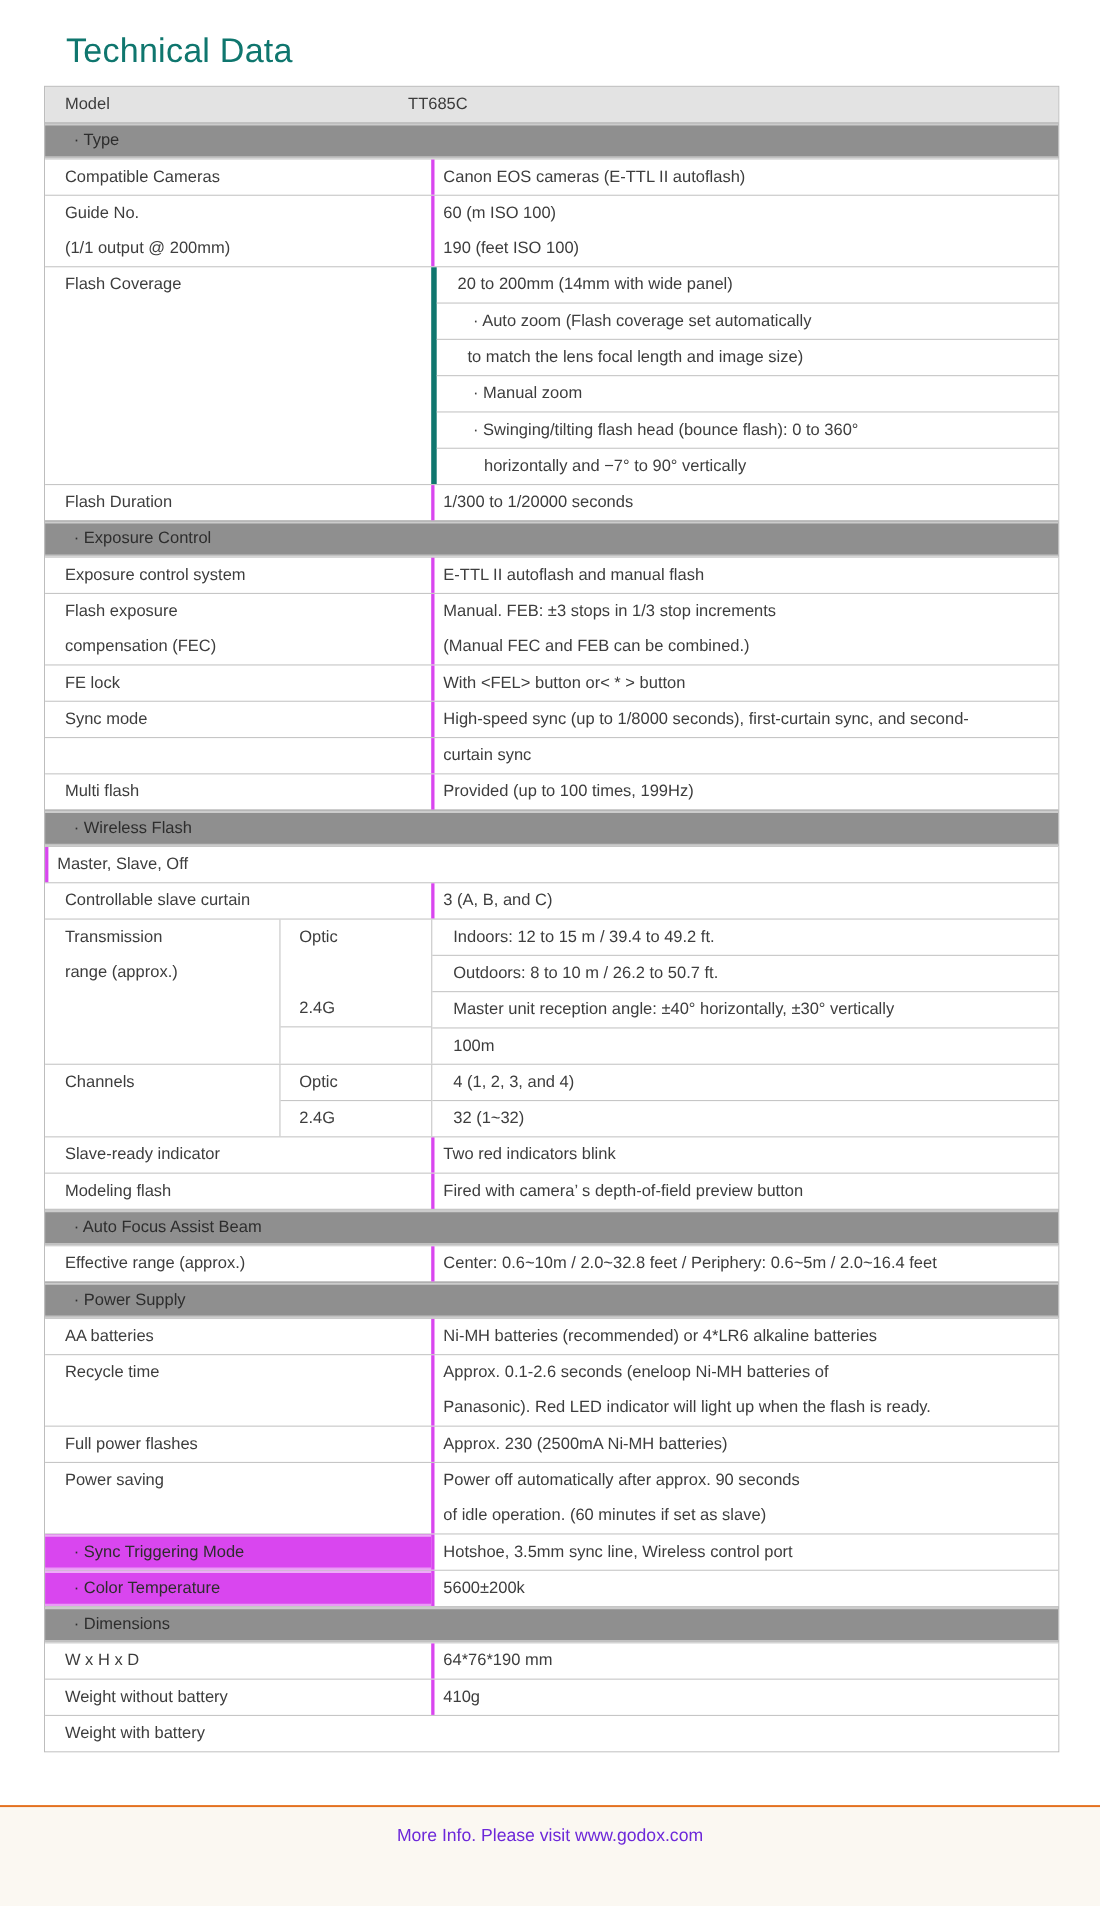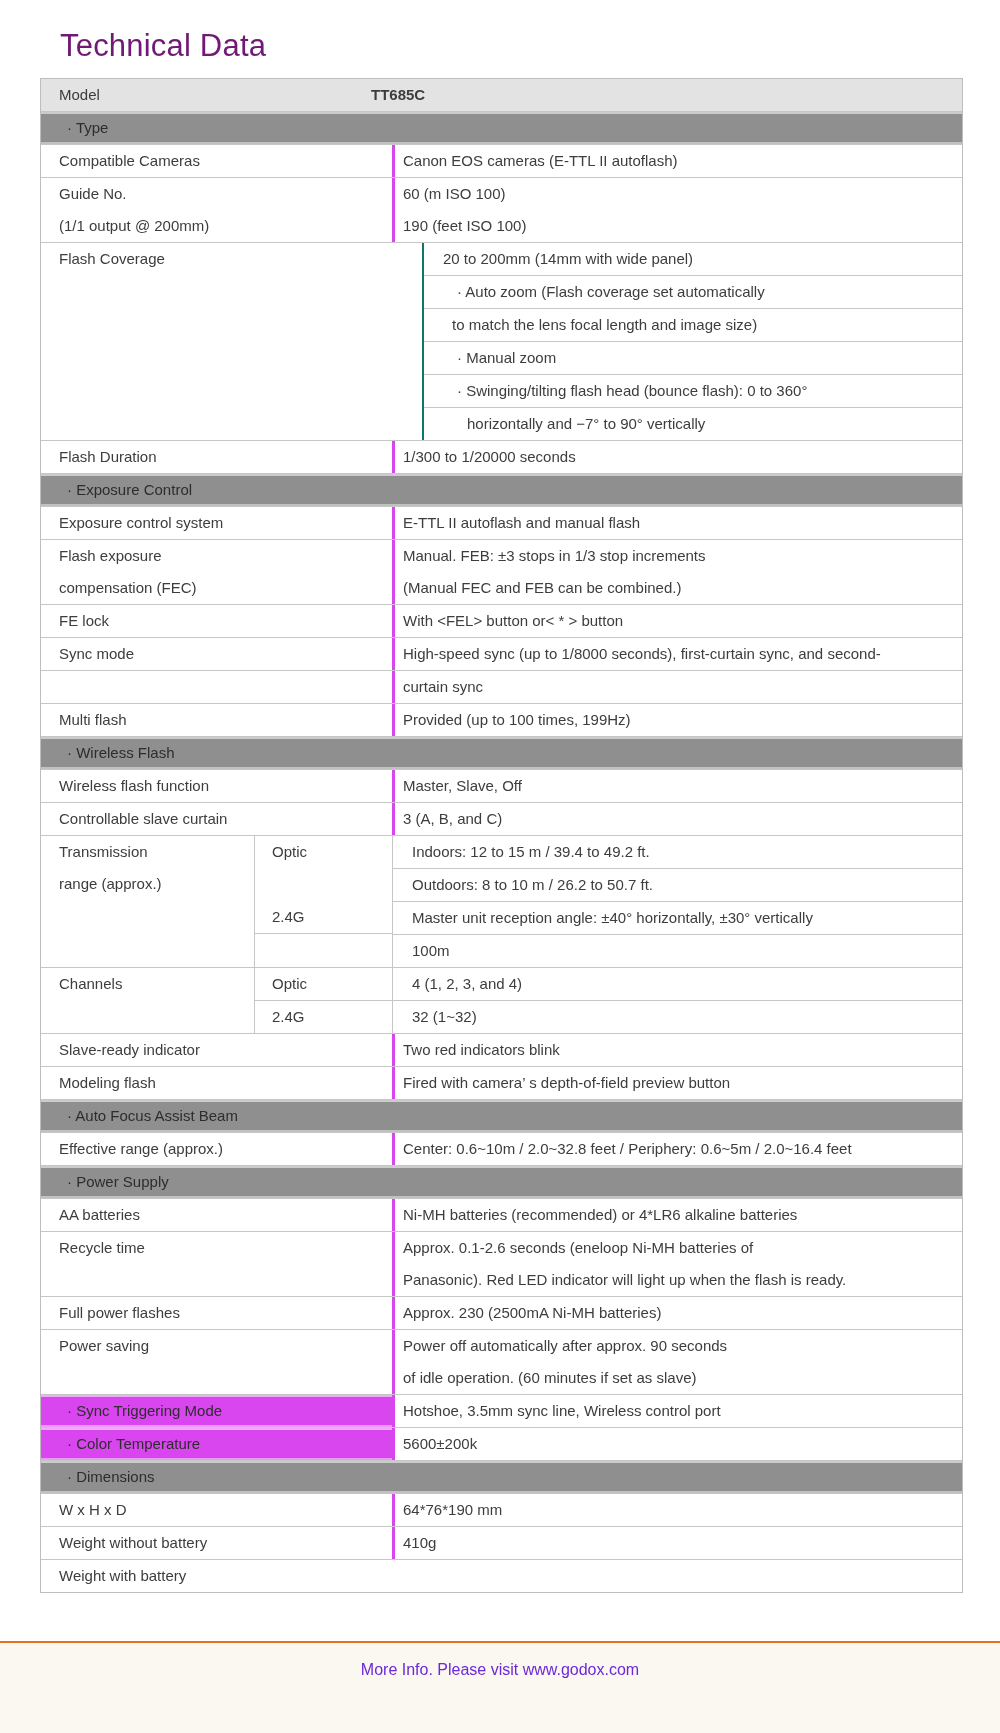--- a/index.html
+++ b/index.html
@@ -4,36 +4,36 @@
 <style>
   * { margin:0; padding:0; box-sizing:border-box; }
   html,body { width:1000px; }
   body {
     width:1000px; height:1733px; background:#ffffff; position:relative;
     font-family:"Liberation Sans", sans-serif; color:#3d3d3d;
     -webkit-font-smoothing:antialiased;
   }
   .page-title {
     position:absolute; left:60px; top:28px;
-    font-size:31px; font-weight:400; color:#701a75; letter-spacing:.2px;
+    font-size:31px; font-weight:400; color:#0f766e; letter-spacing:.2px;
   }
   .spec-table {
     position:absolute; left:40px; top:78px; width:923px;
     border:1px solid #bdbdbd; font-size:15px; background:#fff;
   }
   .row { display:flex; border-top:1px solid #c6c6c6; background:#fff; width:100%; }
   .row:first-child { border-top:none; }
   .ln { line-height:32px; white-space:nowrap; }
   
   .c1 { width:351px; padding-left:18px; flex:0 0 auto; }
   .c3 { flex:1 1 auto; border-left:3px solid #d946ef; padding-left:8px; min-width:0; }
   
   .row.header { background:#e3e3e3; color:#3c3c3c; }
   .row.header .c1h { width:330px; padding-left:18px; }
-  .row.header .c3h { flex:1;font-weight:bold; }
+  .row.header .c3h { flex:1; }
   
   .row.section {
     background:#8f8f8f; color:#2d2d2d;
     box-shadow: inset 0 2px 0 rgba(255,255,255,.55), inset 0 -2px 0 rgba(255,255,255,.45);
   }
   .row.section .sec { padding-left:26px; line-height:32px; }
   
   .c1.gray {
     background:#d946ef; color:#2d2d2d; padding-left:26px;
     box-shadow: inset 0 2px 0 rgba(255,255,255,.55), inset 0 -2px 0 rgba(255,255,255,.45);
@@ -89,21 +89,21 @@
       <div class="ln">(1/1 output @ 200mm)</div>
     </div>
     <div class="c3">
       <div class="ln">60 (m ISO 100)</div>
       <div class="ln">190 (feet ISO 100)</div>
     </div>
   </div>
 
   <div class="row">
     <div class="c1 ln">Flash Coverage</div>
-    <div class="gvals" style="border-left:2px solid #0f766e;margin-left:30px;">
+    <div class="gvals" style="border-left:5px solid #0f766e;">
       <div class="subrow">20 to 200mm (14mm with wide panel)</div>
       <div class="subrow"><span class="ind-bullet" style="display:inline-block">·  Auto zoom (Flash coverage set automatically</span></div>
       <div class="subrow"><span class="ind-cont" style="display:inline-block">to match the lens focal length and image size)</span></div>
       <div class="subrow"><span class="ind-bullet" style="display:inline-block">·  Manual zoom</span></div>
       <div class="subrow"><span class="ind-bullet" style="display:inline-block">·  Swinging/tilting flash head (bounce flash): 0 to 360°</span></div>
       <div class="subrow"><span class="ind-deep" style="display:inline-block">horizontally and −7°  to 90°  vertically</span></div>
     </div>
   </div>
 
   <div class="row">
@@ -148,21 +148,20 @@
   <div class="row">
     <div class="c1 ln">Multi flash</div>
     <div class="c3 ln">Provided (up to 100 times, 199Hz)</div>
   </div>
 
   <div class="row section">
     <div class="sec">·  Wireless Flash</div>
   </div>
 
   <div class="row">
-    <div class="c1 ln">Wireless flash function</div>
     <div class="c3 ln">Master, Slave, Off</div>
   </div>
 
   <div class="row">
     <div class="c1 ln">Controllable slave curtain</div>
     <div class="c3 ln">3 (A, B, and C)</div>
   </div>
 
   <div class="row">
     <div class="gc1">

